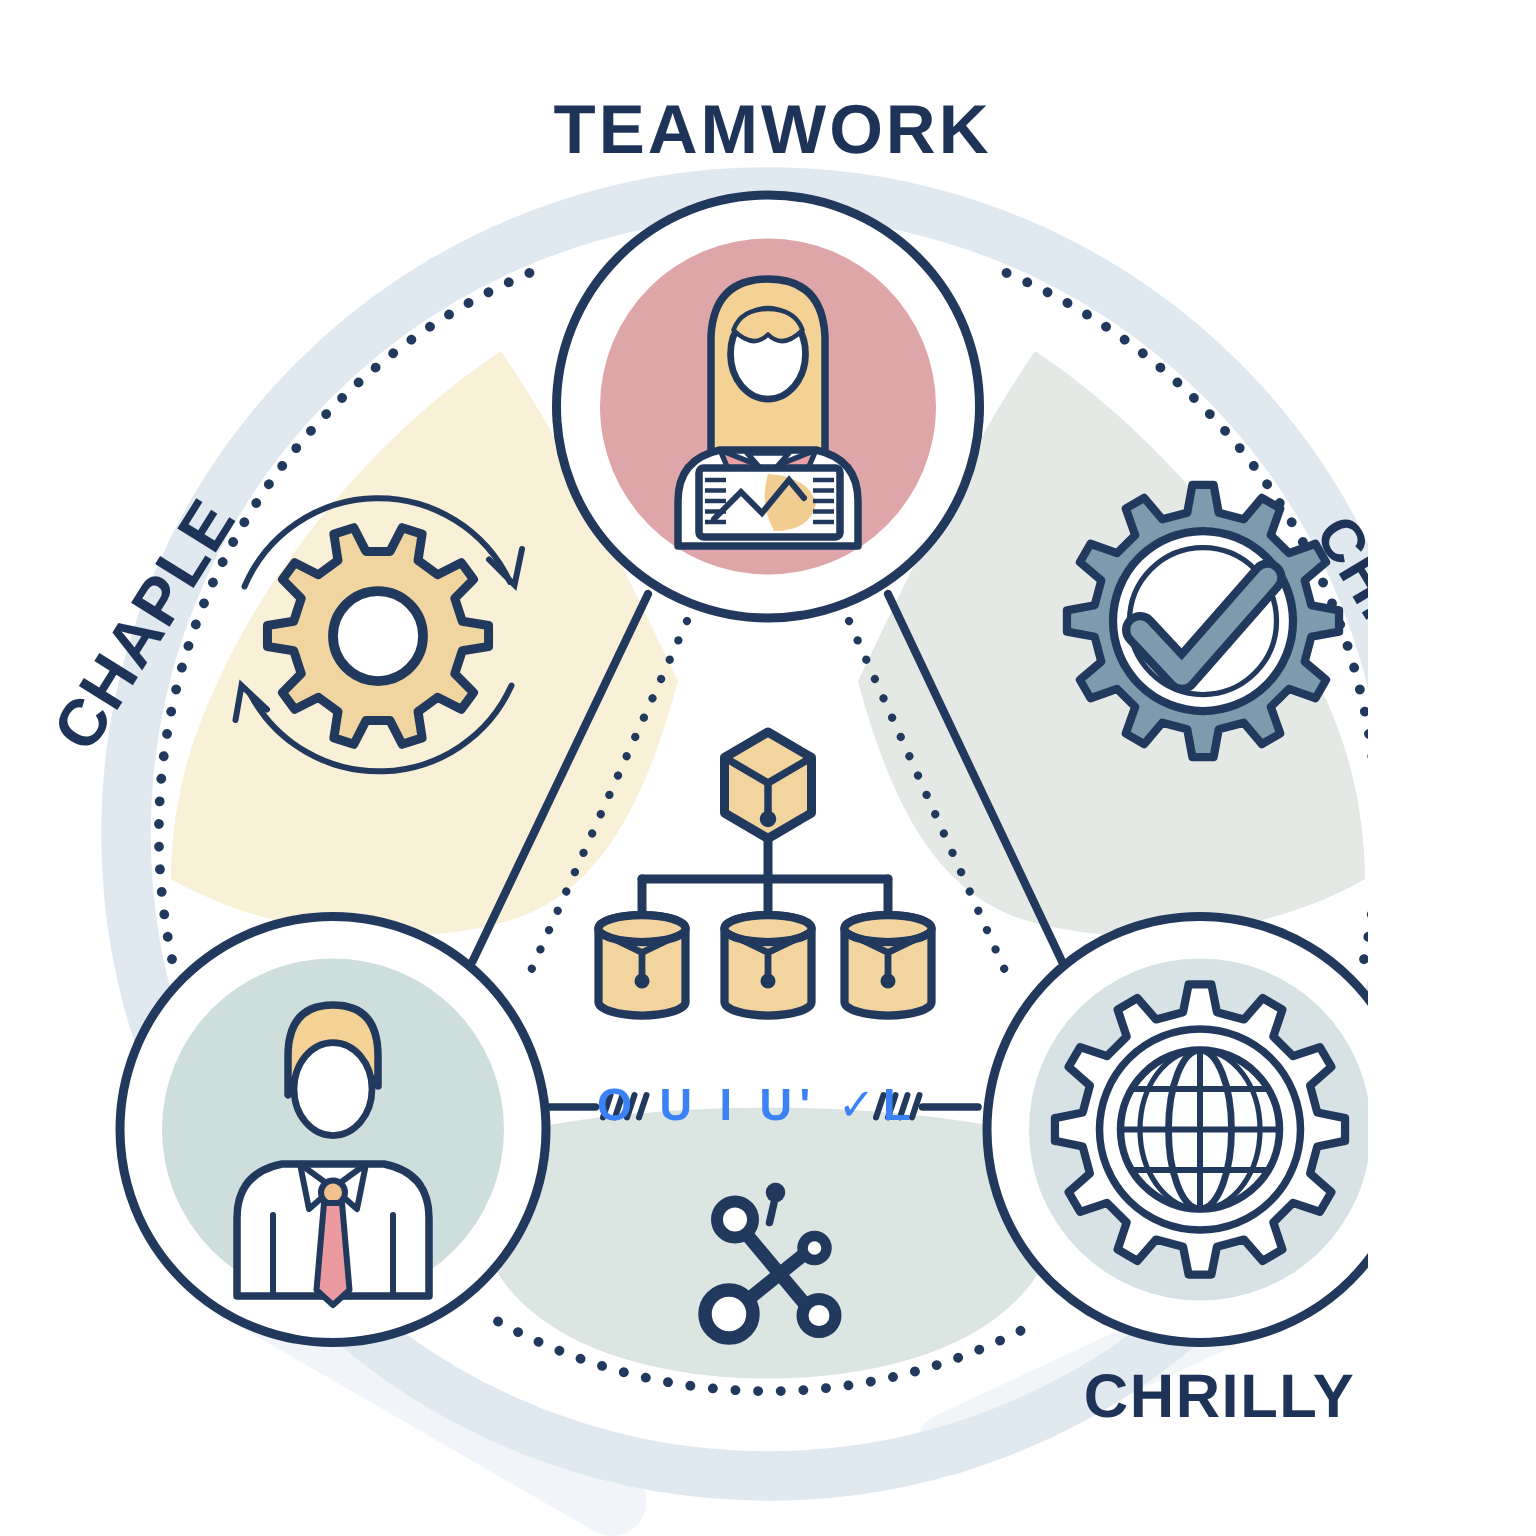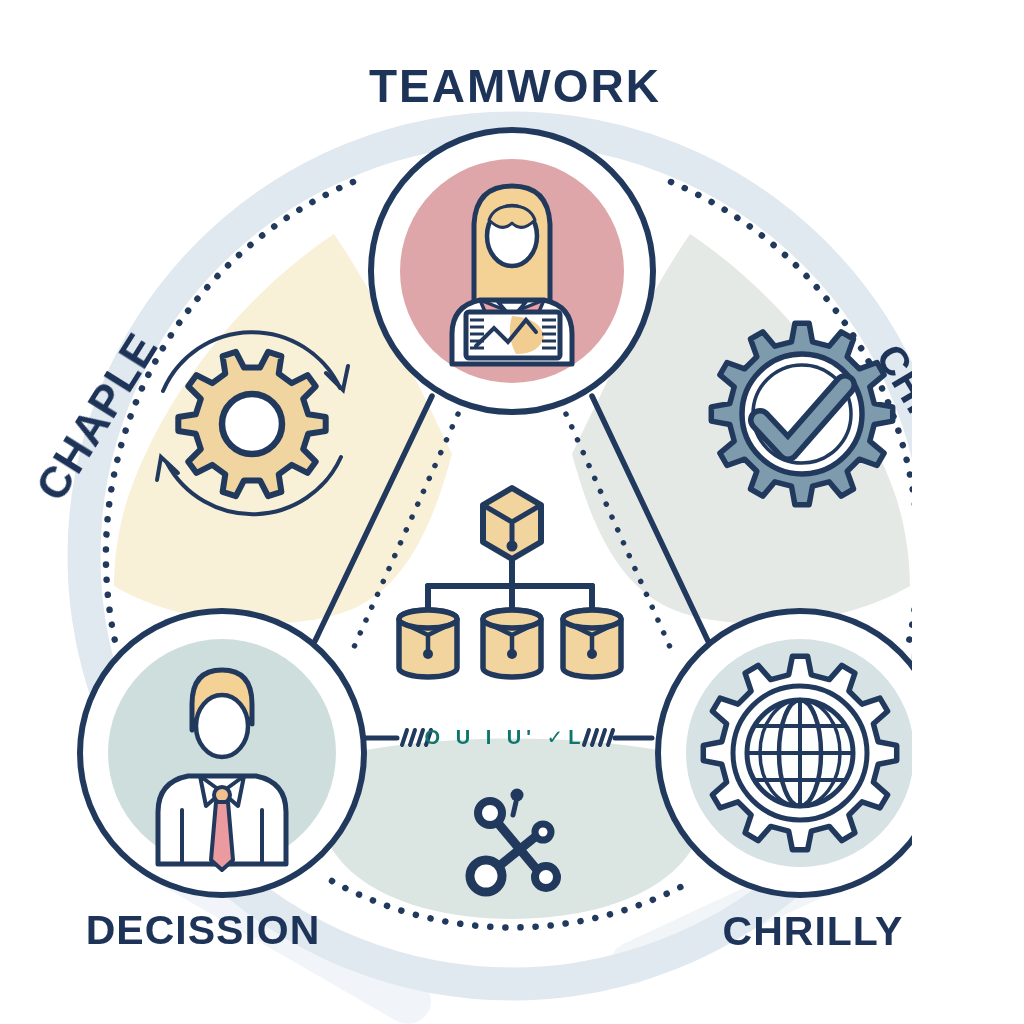--- a/index.html
+++ b/index.html
@@ -5,21 +5,21 @@
   html,body{margin:0;padding:0;background:#ffffff;}
   #canvas{position:relative;width:912px;height:1024px;overflow:hidden;
           font-family:"Liberation Sans","DejaVu Sans",sans-serif;background:#ffffff;margin-top:16px;}
   #art{position:absolute;left:0;top:0;}
   .lbl{position:absolute;font-weight:bold;color:#1d3458;white-space:nowrap;
        transform:translate(-50%,-50%);letter-spacing:1px;}
   .lbl-top{font-size:46px;letter-spacing:2px;}
   .lbl-left{font-size:44px;transform:translate(-50%,-50%) rotate(-58deg);}
   .lbl-right{font-size:40px;transform:translate(-50%,-50%) rotate(59deg);}
   .lbl-bl,.lbl-br{font-size:41px;}
-  .lbl-center{font-size:20px;letter-spacing:5px;color:#0f766e;}
+  .lbl-center{font-size:30px;letter-spacing:5px;color:#3b82f6;}
   
   .nv{stroke:#22395e;stroke-linecap:round;stroke-linejoin:round;}
   .dots{stroke:#22395e;stroke-width:6.5;stroke-dasharray:0.1 15;stroke-linecap:round;fill:none;}
   .dots-s{stroke:#22395e;stroke-width:5.5;stroke-dasharray:0.1 14;stroke-linecap:round;fill:none;}
   .thin{stroke:#22395e;stroke-width:4;fill:none;stroke-linecap:round;}
 </style>
 </head>
 <body>
 
 <div id="canvas">
@@ -174,17 +174,16 @@
       <line class="thin" stroke-width="4.5" x1="755" y1="710" x2="845" y2="710"></line>
       <line class="thin" stroke-width="4.5" x1="747" y1="737" x2="853" y2="737"></line>
       <line class="thin" stroke-width="4.5" x1="755" y1="764" x2="845" y2="764"></line>
     </g>
   </g>
 </svg>
 
 <div class="lbl lbl-top" style="left:515px;top:70px">TEAMWORK</div>
 <div class="lbl lbl-left" style="left:97px;top:401px">CHAPLE</div>
 <div class="lbl lbl-right" style="left:932px;top:408px">CHRILLY</div>
-<div class="lbl lbl-bl" style="left:203px;top:914px">DECISSION</div>
 <div class="lbl lbl-br" style="left:813px;top:915px">CHRILLY</div>
 <div class="lbl lbl-center" style="left:505px;top:721px">O U I U' ✓L</div>
 
 </div>
 
 </body></html>

